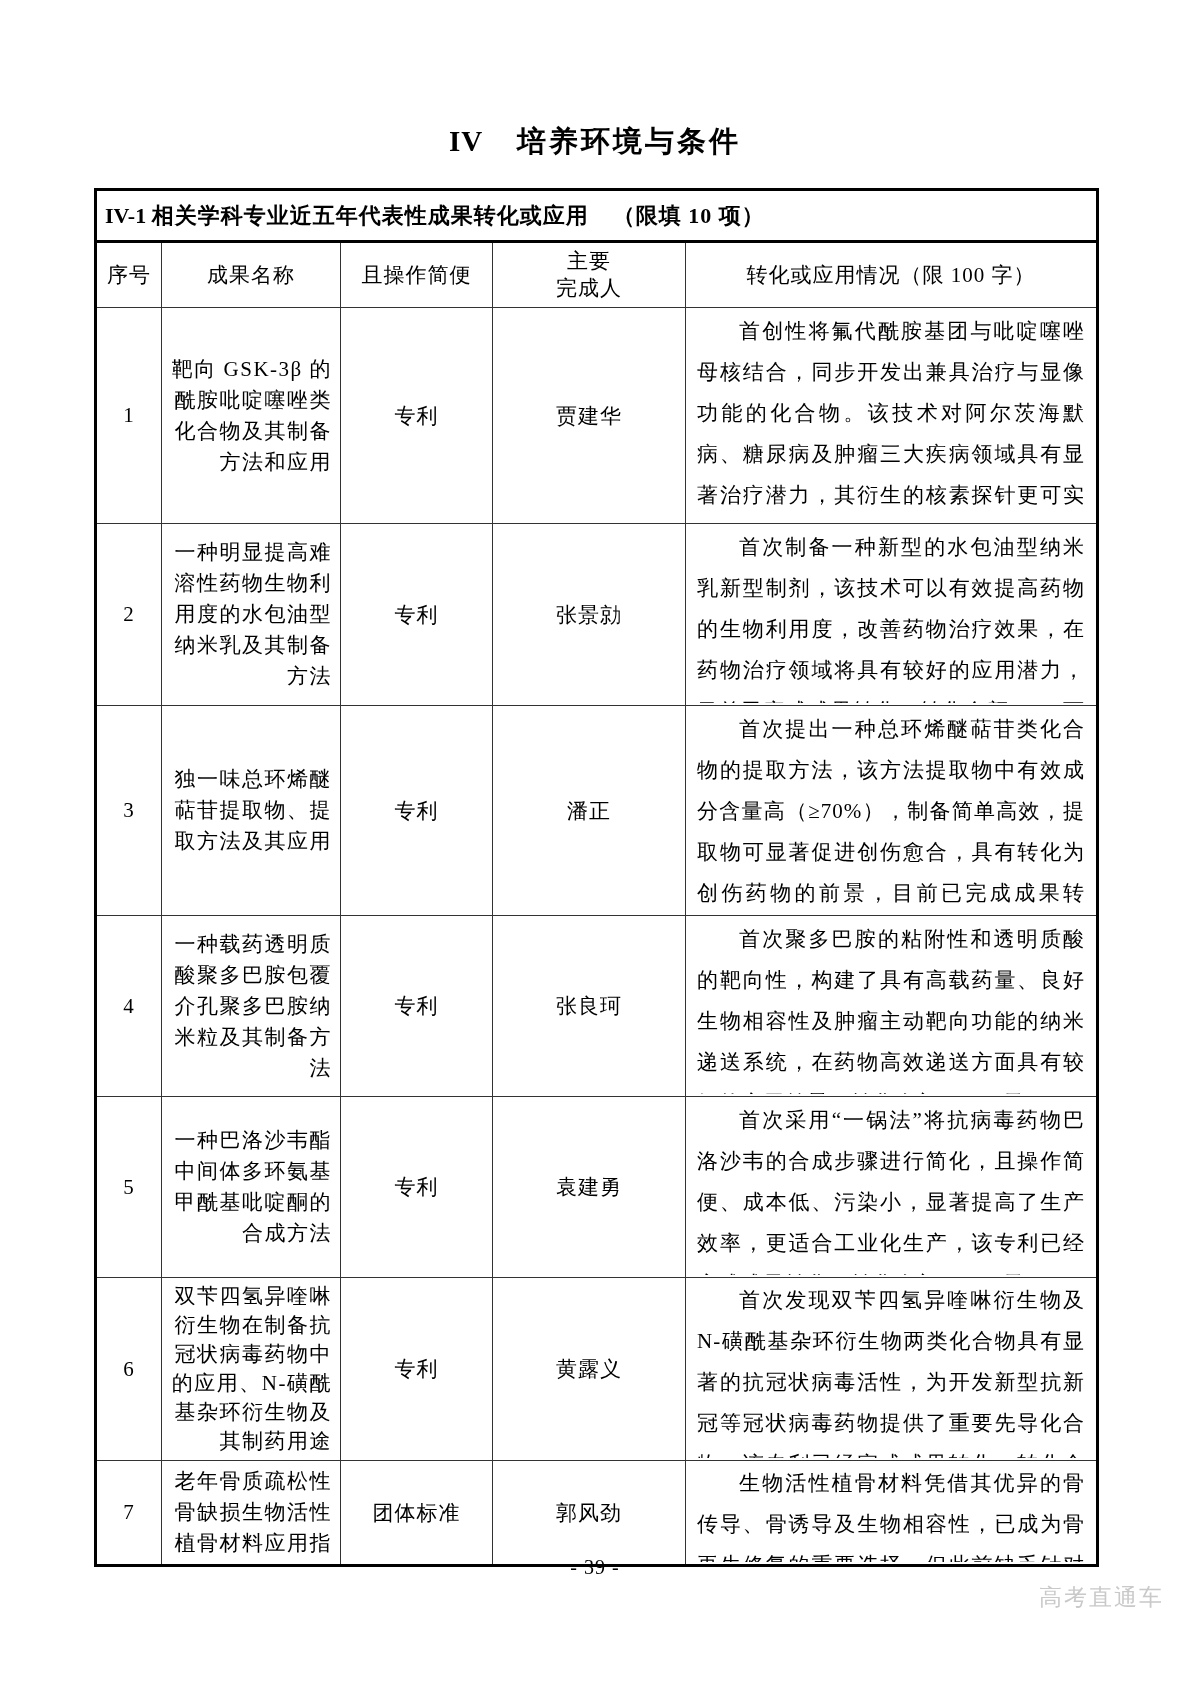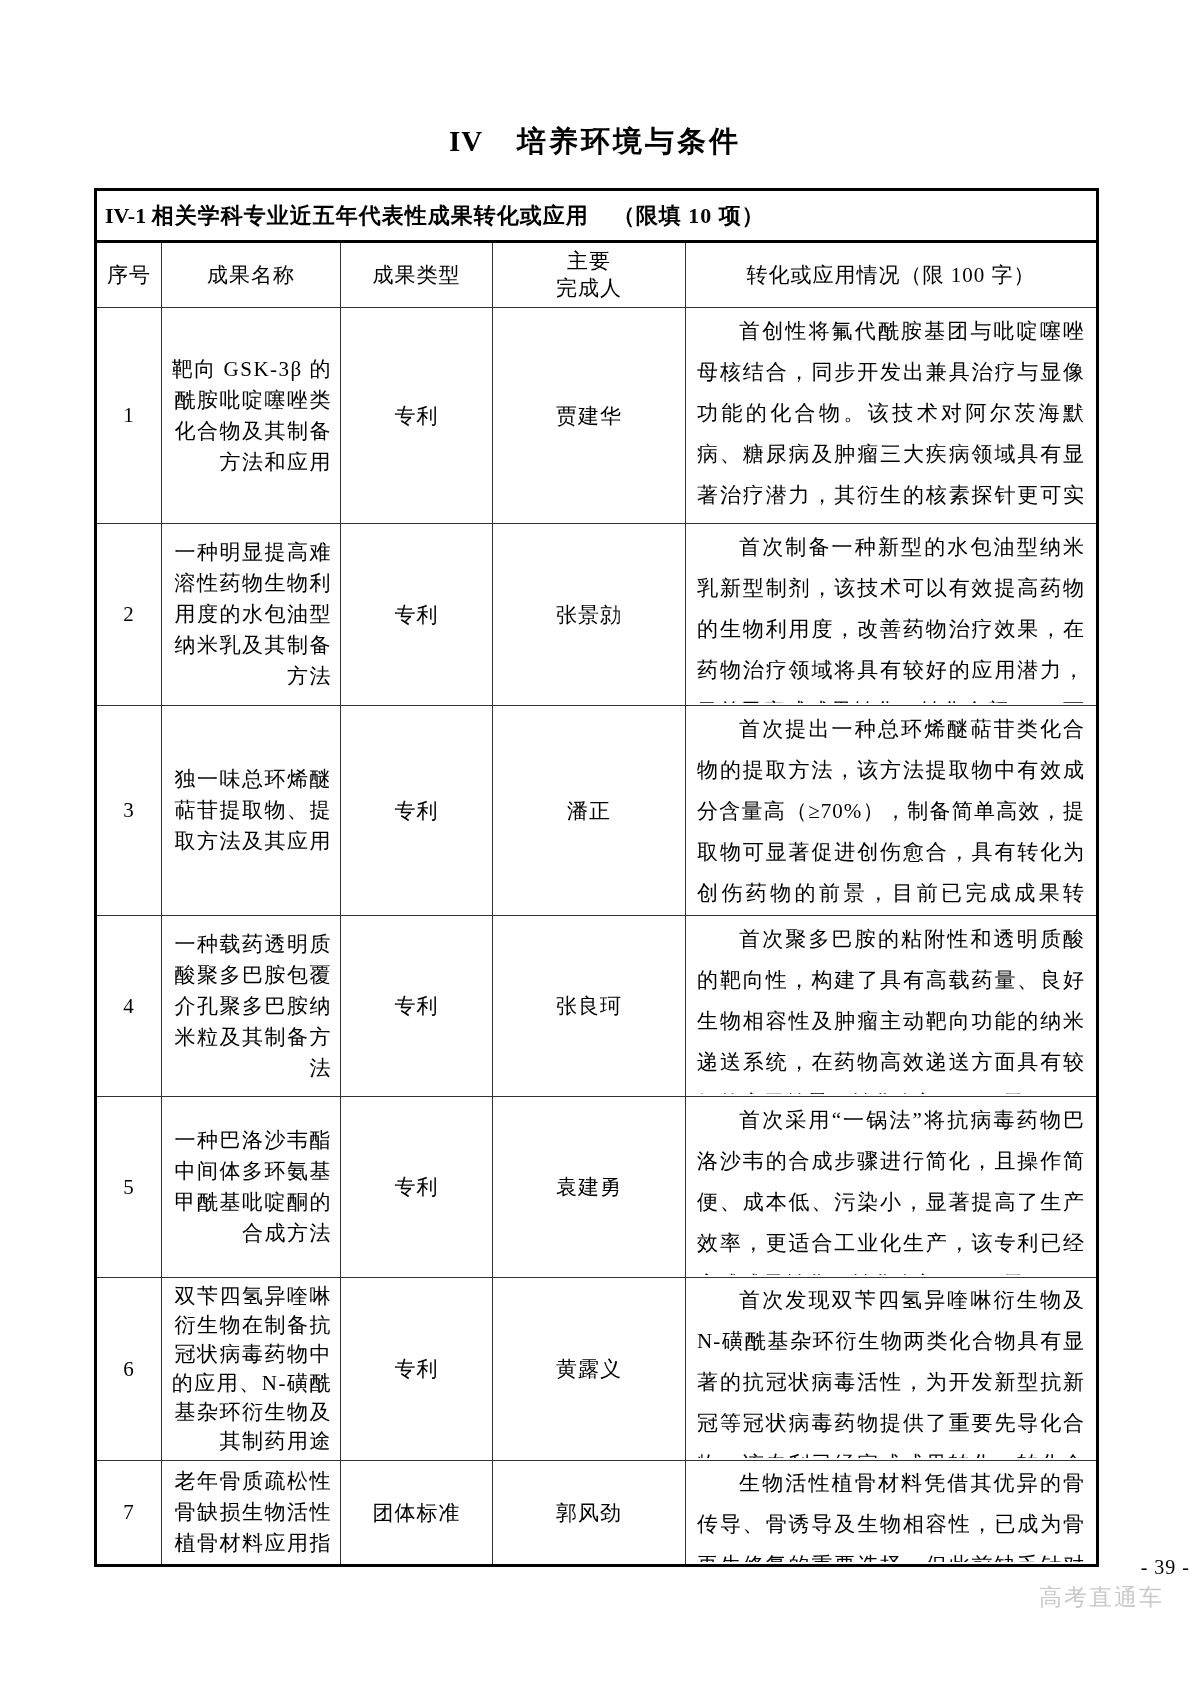--- a/index.html
+++ b/index.html
@@ -54,21 +54,21 @@
   tr.r1{height:216px;} .r1 .cellbox{max-height:210px;}
   tr.r2{height:182px;} .r2 .cellbox{max-height:176px;}
   tr.r3{height:210px;} .r3 .cellbox{max-height:204px;}
   tr.r4{height:181px;} .r4 .cellbox{max-height:175px;}
   tr.r5{height:181px;} .r5 .cellbox{max-height:175px;}
   tr.r6{height:182px;} .r6 .cellbox{max-height:178px;}
   tr.r6 .namebox{line-height:29px;}
   tr.r7{height:104px;} .r7 .cellbox{max-height:99px;}
   .pageno{
     position:absolute;top:1556px;left:0;width:100%;
-    text-align:right;font-size:20px;letter-spacing:1px;
+    text-align:center;font-size:20px;letter-spacing:1px;
   }
   .watermark{
     position:absolute;right:26px;bottom:22px;
     font-size:23px;color:#c9c9c9;letter-spacing:2px;
     font-family:Liberation Mono, monospace;
   }
 </style>
 </head>
 <body>
 
@@ -86,21 +86,21 @@
     </colgroup>
 
     <tbody>
         <tr class="caption-row">
       <td colspan="5"><span class="cap-prefix">IV-1</span> <span class="cap-title">相关学科专业近五年代表性成果转化或应用</span><span class="cap-note">（限填 10 项）</span></td>
     </tr>
 
     <tr class="head-row">
       <th>序号</th>
       <th>成果名称</th>
-      <th>成果类型</th>
+      <th>且操作简便</th>
       <th class="pre">主要
 完成人</th>
       <th>转化或应用情况（限 100 字）</th>
     </tr>
 
     <tr class="body-row r1">
       <td class="c-no">1</td>
       <td class="c-name">
             <div class="cellbox namebox">靶向 GSK-3β 的酰胺吡啶噻唑类化合物及其制备方法和应用</div>
           </td>

